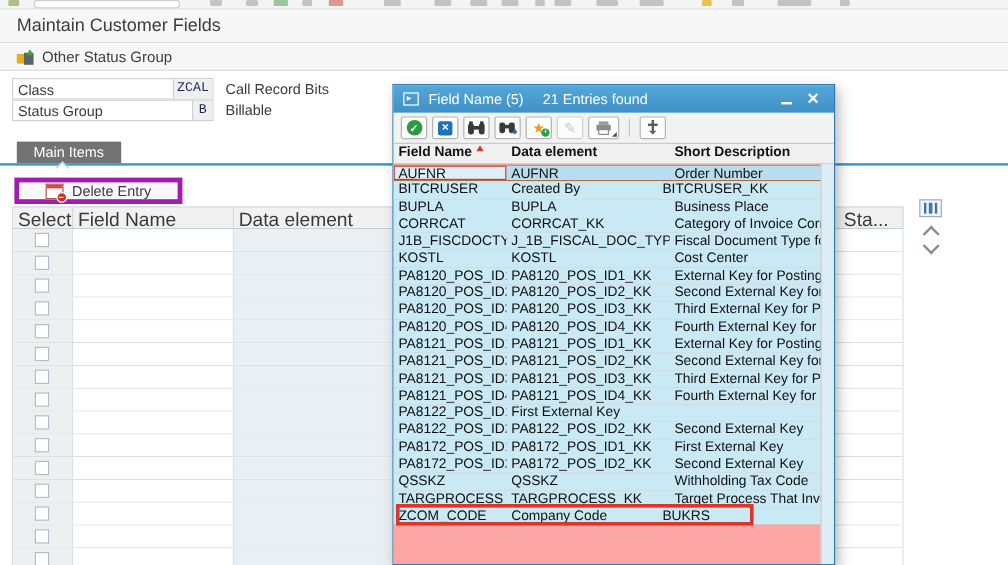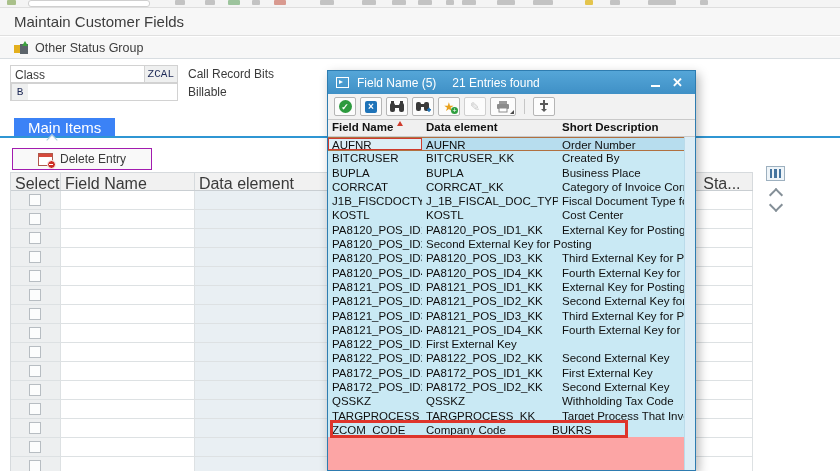--- a/index.html
+++ b/index.html
@@ -32,28 +32,28 @@
                   font-size:11px;color:#1e2a57;display:flex;align-items:center;justify-content:center;padding:0 3px;}
   #row-class{left:10px;top:65px;}
   #row-sg{left:10px;top:83px;}
   #row-class .val{min-width:26px;}
   #row-sg .val{min-width:10px;}
   .side-label{position:absolute;font-size:12px;color:#3a3a3a;}
   #lbl-crb{left:188px;top:67px;}
   #lbl-billable{left:188px;top:85px;}
 
   
-  .tab{position:absolute;left:14px;top:118px;height:18px;background:#3b82f6;color:#fff;font-size:15px;
+  .tab{position:absolute;left:14px;top:118px;height:18px;background:#737373;color:#fff;font-size:12px;
        display:flex;align-items:center;padding:0 14px;cursor:pointer;}
   .tabline{position:absolute;left:0;top:136px;width:840px;height:2px;background:#2f96d3;}
   .notch{position:absolute;left:48px;top:136px;width:7px;height:7px;background:#fff;transform:rotate(45deg);
          border-left:1px solid #a8cade;border-top:1px solid #a8cade;}
 
   
-  .delbtn{position:absolute;left:12px;top:148px;width:140px;height:22px;background:#f9f9f9;border:1px solid #a21caf;
+  .delbtn{position:absolute;left:12px;top:148px;width:140px;height:22px;background:#f9f9f9;border:4px solid #a21caf;
           display:flex;align-items:center;justify-content:center;gap:7px;font-size:12px;color:#3a3a3a;box-sizing:border-box;cursor:pointer;}
   .delicon{position:relative;width:13px;height:11px;border:1px solid #b0574a;background:#fff;}
   .delicon .top{position:absolute;left:0;top:0;width:100%;height:3px;background:#d64a3d;}
   .delicon .badge{position:absolute;right:-4px;bottom:-4px;width:7px;height:7px;border-radius:50%;background:#cc2f26;border:1px solid #fff;}
   .delicon .badge::after{content:"";position:absolute;left:1.5px;top:3px;width:4px;height:1px;background:#fff;}
 
   
   .maintable{position:absolute;left:10px;top:172px;width:743px;height:299px;border-left:1px solid #d6dadd;box-sizing:border-box;}
   .mheader{display:flex;height:19px;background:#f1f1f1;border-top:1px solid #d6dadd;border-bottom:1px solid #c9ced2;box-sizing:border-box;}
   .mhcell{font-size:16px;color:#3a3a3a;padding:2px 4px;box-sizing:border-box;border-right:1px solid #d6dadd;white-space:nowrap;overflow:hidden;}
@@ -162,20 +162,21 @@
     </div>
   </div>
 
   <div class="field-row" id="row-class">
     <span class="lbl">Class</span>
     <span class="val">ZCAL</span>
   </div>
   <span class="side-label" id="lbl-crb">Call Record Bits</span>
 
   <div class="field-row" id="row-sg">
+    <span class="lbl">Status Group</span>
     <span class="val">B</span>
   </div>
   <span class="side-label" id="lbl-billable">Billable</span>
 
   <div class="tab">Main Items</div>
   <div class="tabline"></div>
   <div class="notch"></div>
 
   <div class="delbtn">
     <span class="delicon">
@@ -396,22 +397,22 @@
         <div class="phcell pc3">Short Description</div>
       </div>
       <div class="prows">
           <div class="prow selected">
             <div class="pcell pc1 cursor">AUFNR</div>
             <div class="pcell pc2">AUFNR</div>
             <div class="pcell pc3">Order Number</div>
           </div>
           <div class="prow">
             <div class="pcell pc1">BITCRUSER</div>
+            <div class="pcell pc3">Created By</div>
             <div class="pcell pc2">BITCRUSER_KK</div>
-            <div class="pcell pc3">Created By</div>
           </div>
           <div class="prow">
             <div class="pcell pc1">BUPLA</div>
             <div class="pcell pc2">BUPLA</div>
             <div class="pcell pc3">Business Place</div>
           </div>
           <div class="prow">
             <div class="pcell pc1">CORRCAT</div>
             <div class="pcell pc2">CORRCAT_KK</div>
             <div class="pcell pc3">Category of Invoice Correction</div>
@@ -426,20 +427,21 @@
             <div class="pcell pc2">KOSTL</div>
             <div class="pcell pc3">Cost Center</div>
           </div>
           <div class="prow">
             <div class="pcell pc1">PA8120_POS_ID1</div>
             <div class="pcell pc2">PA8120_POS_ID1_KK</div>
             <div class="pcell pc3">External Key for Posting Area 81</div>
           </div>
           <div class="prow">
             <div class="pcell pc1">PA8120_POS_ID2</div>
+            <div class="pcell pc2">PA8120_POS_ID2_KK</div>
             <div class="pcell pc3">Second External Key for Posting</div>
           </div>
           <div class="prow">
             <div class="pcell pc1">PA8120_POS_ID3</div>
             <div class="pcell pc2">PA8120_POS_ID3_KK</div>
             <div class="pcell pc3">Third External Key for Posting Ar</div>
           </div>
           <div class="prow">
             <div class="pcell pc1">PA8120_POS_ID4</div>
             <div class="pcell pc2">PA8120_POS_ID4_KK</div>

